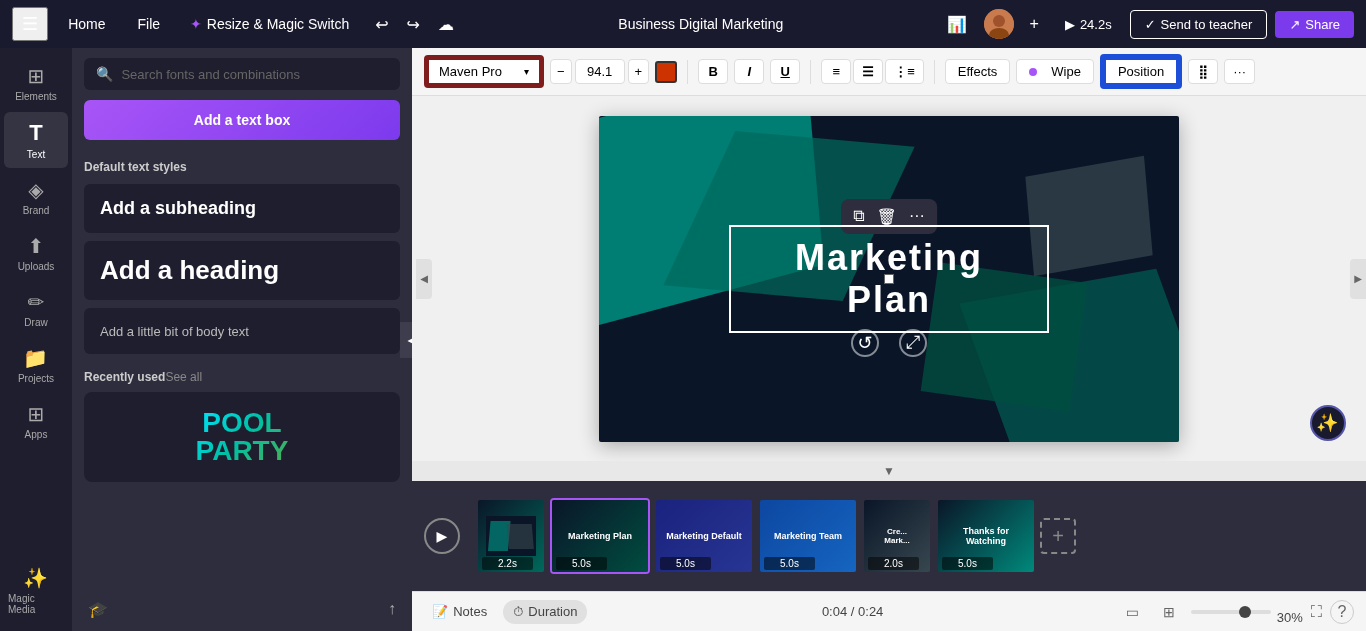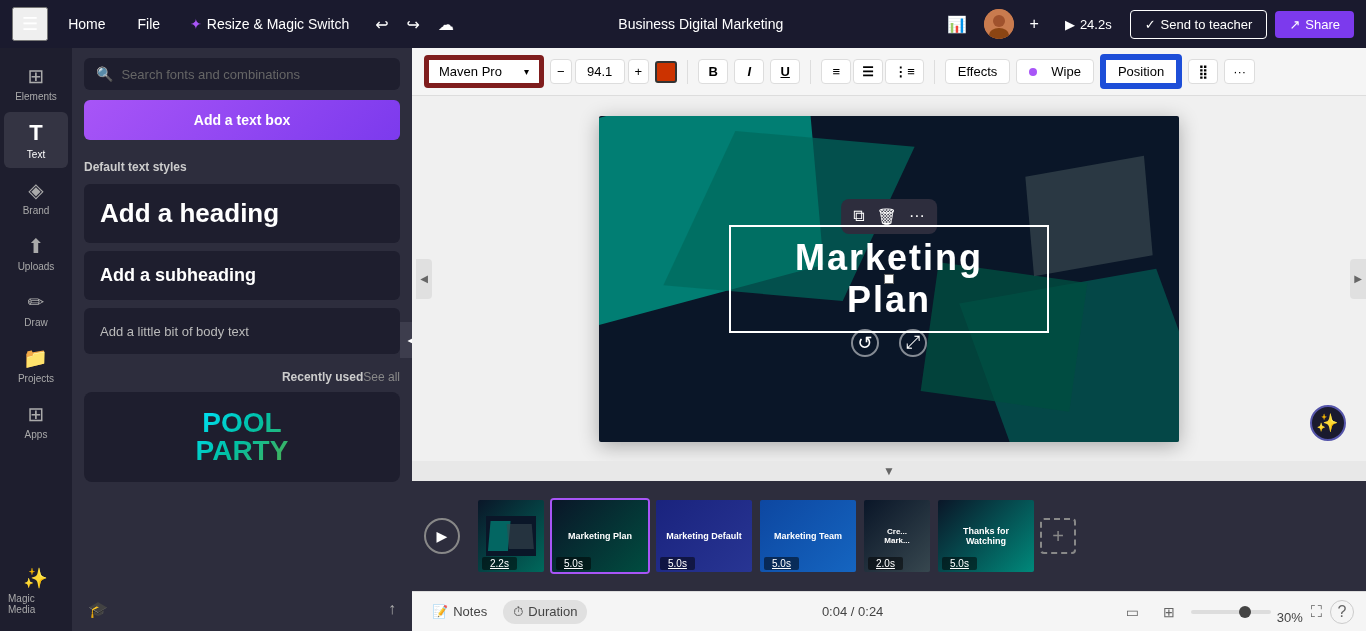--- a/index.html
+++ b/index.html
@@ -178,21 +178,21 @@
       padding: 14px 16px;
       cursor: pointer;
       color: white;
     }
     .text-style-heading { font-size: 26px; font-weight: bold; }
     .text-style-subheading { font-size: 18px; font-weight: 600; }
     .text-style-body { font-size: 13px; color: #bbb; }
 
     .recently-used-header {
       display: flex;
-      justify-content: flex-end;
+      justify-content: flex-start;
       align-items: center;
       padding: 12px 12px 8px 12px;
     }
     .recently-used-title { color: #ccc; font-size: 12px; font-weight: 600; }
     .see-all-btn { color: #888; font-size: 12px; cursor: pointer; background: none; border: none; }
 
     .font-thumbnails {
       display: flex;
       gap: 10px;
       padding: 0 12px;
@@ -546,23 +546,22 @@
       position: relative;
       overflow: hidden;
     }
     .slide-duration {
       position: absolute;
       bottom: 2px;
       left: 4px;
       color: white;
       font-size: 10px;
       background: rgba(0,0,0,0.5);
-      padding: 1px 8px;
+      padding: 1px 16px;
       border-radius: 2px;
-      text-decoration: underline;
     }
     .thumb-bg-1 { background: linear-gradient(135deg, #0a1628, #00695c); }
     .thumb-bg-2 { background: linear-gradient(135deg, #0a1628, #004d40); }
     .thumb-bg-3 { background: linear-gradient(135deg, #1a237e, #283593); }
     .thumb-bg-4 { background: linear-gradient(135deg, #0d47a1, #1565c0); }
     .thumb-bg-5 { background: linear-gradient(135deg, #0a1628, #37474f); }
     .thumb-bg-6 { background: linear-gradient(135deg, #0a1628, #00897b); }
 
     .add-slide-btn {
       width: 36px;
@@ -731,24 +730,24 @@
       <div class="search-box">
         <span class="search-icon">🔍</span>
         <input class="search-input" type="text" placeholder="Search fonts and combinations" style="">
       </div>
     </div>
     <button class="add-textbox-btn">Add a text box</button>
 
     <div class="panel-section-title">Default text styles</div>
 
     <div class="text-style-item">
+      <span class="text-style-subheading">Add a subheading</span>
+    </div>
+    <div class="text-style-item">
       <span class="text-style-heading">Add a heading</span>
-    </div>
-    <div class="text-style-item">
-      <span class="text-style-subheading">Add a subheading</span>
     </div>
     <div class="text-style-item">
       <span class="text-style-body">Add a little bit of body text</span>
     </div>
 
     <div class="recently-used-header">
       <span class="recently-used-title">Recently used</span>
       <button class="see-all-btn">See all</button>
     </div>
 

